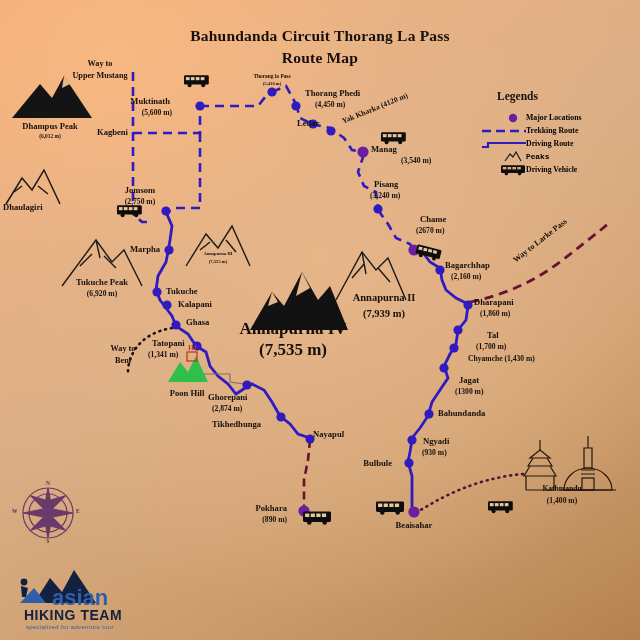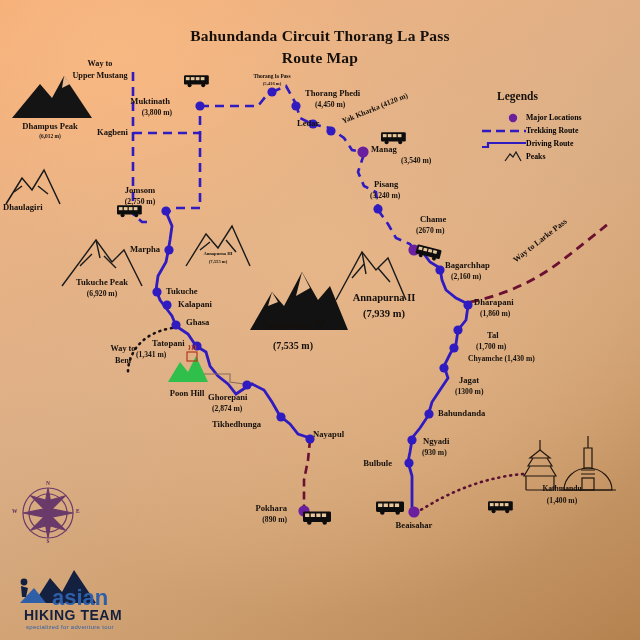--- a/index.html
+++ b/index.html
@@ -15,21 +15,21 @@
       linear-gradient(150deg,#f6ab74 0%,#e9b184 22%,#dbae86 45%,#cfa172 68%,#c08f5e 88%,#b4824f 100%);
   }
   svg#routes{position:absolute;left:0;top:0;width:640px;height:640px;}
   .lbl{position:absolute;color:#15100c;white-space:nowrap;line-height:1.08;}
   .t-title{font-size:15.5px;font-weight:bold;letter-spacing:.2px;}
   .t-place{font-size:8.6px;font-weight:bold;}
   .t-elev{font-size:7.6px;font-weight:bold;}
   .t-tiny{font-size:5.4px;font-weight:bold;}
   .t-tiny2{font-size:4.6px;font-weight:bold;}
   .t-way{font-size:8.2px;font-weight:bold;text-align:center;}
-  .t-big{font-size:10px;font-weight:bold;}
+  .t-big{font-size:17px;font-weight:bold;}
   .t-mid{font-size:10.5px;font-weight:bold;}
   .t-leg-h{font-size:11.5px;font-weight:bold;}
   .t-leg{font-size:7.8px;font-weight:bold;}
   .ctr{text-align:center;transform:translateX(-50%);}
   .logo-asian{font-family:"Liberation Sans",sans-serif;font-weight:bold;color:#2f5fa8;}
   .logo-team{font-family:"Liberation Sans",sans-serif;font-weight:bold;color:#14203f;letter-spacing:.5px;}
   .logo-sub{font-family:"Liberation Sans",sans-serif;color:#2f5fa8;}
 </style>
 </head>
 <body>
@@ -227,21 +227,21 @@
   <div class="lbl t-place ctr" style="left:102px;top:278px;">Tukuche Peak</div>
   <div class="lbl t-elev ctr" style="left:102px;top:290px;">(6,920 m)</div>
   <div class="lbl t-tiny2 ctr" style="left:218px;top:252px;">Annapurna III</div>
   <div class="lbl t-tiny2 ctr" style="left:218px;top:260px;">(7,555 m)</div>
   <div class="lbl t-big ctr" style="left:293px;top:320px;">Annapurna IV</div>
   <div class="lbl t-big ctr" style="left:293px;top:341px;">(7,535 m)</div>
   <div class="lbl t-mid ctr" style="left:384px;top:292px;">Annapurna II</div>
   <div class="lbl t-mid ctr" style="left:384px;top:308px;">(7,939 m)</div>
 
   <div class="lbl t-place" style="left:170px;top:97px;transform:translateX(-100%);">Muktinath</div>
-  <div class="lbl t-elev" style="left:172px;top:109px;transform:translateX(-100%);">(3,800 m)</div>
+  <div class="lbl t-elev" style="left:172px;top:109px;transform:translateX(-100%);">(5,600 m)</div>
 
   <div class="lbl t-tiny ctr" style="left:272px;top:74px;">Thorang la Pass</div>
   <div class="lbl t-tiny2 ctr" style="left:272px;top:82px;">(5,416 m)</div>
 
   <div class="lbl t-place" style="left:305px;top:89px;">Thorang Phedi</div>
   <div class="lbl t-elev" style="left:315px;top:101px;">(4,450 m)</div>
 
   <div class="lbl t-place" style="left:297px;top:119px;">Ledar</div>
 
   <div class="lbl t-elev" style="left:341px;top:118px;transform:rotate(-22deg);transform-origin:left top;">Yak Kharka (4120 m)</div>
@@ -286,21 +286,21 @@
   <div class="lbl t-place ctr" style="left:140px;top:186px;">Jomsom</div>
   <div class="lbl t-elev ctr" style="left:140px;top:198px;">(2,750 m)</div>
 
   <div class="lbl t-place" style="left:160px;top:245px;transform:translateX(-100%);">Marpha</div>
 
   <div class="lbl t-place" style="left:166px;top:287px;">Tukuche</div>
   <div class="lbl t-place" style="left:178px;top:300px;">Kalapani</div>
   <div class="lbl t-place" style="left:186px;top:318px;">Ghasa</div>
 
   <div class="lbl t-place" style="left:152px;top:339px;">Tatopani</div>
-  <div class="lbl t-elev" style="left:136px;top:351px;">(1,341 m)</div>
+  <div class="lbl t-elev" style="left:148px;top:351px;">(1,341 m)</div>
 
   <div class="lbl t-place ctr" style="left:187px;top:389px;">Poon Hill</div>
 
   <div class="lbl t-place" style="left:208px;top:393px;">Ghorepani</div>
   <div class="lbl t-elev" style="left:212px;top:405px;">(2,874 m)</div>
 
   <div class="lbl t-place" style="left:212px;top:420px;">Tikhedhunga</div>
 
   <div class="lbl t-place" style="left:313px;top:430px;">Nayapul</div>
 
@@ -327,27 +327,41 @@
       <span class="t-leg">Trekking Route</span>
     </div>
     <div style="display:flex;align-items:center;height:13px;">
       <span style="width:26px;">
         <svg width="44" height="10" viewBox="0 0 44 10" style="margin-left:-18px;">
             <path d="M0,8 L6,8 L6,4 L44,4" stroke="#2f1bbf" stroke-width="2.2" fill="none"></path>
           </svg>
       </span>
       <span class="t-leg">Driving Route</span>
     </div>
-    <div style="display:flex;align-items:center;height:13px;">
+    <div style="display:flex;align-items:center;height:13px;font-family:Liberation Mono, monospace;">
       <span style="width:26px;display:flex;justify-content:center;">
         <svg width="18" height="11" viewBox="0 0 18 11">
             <path d="M1,10 L6,3 L9,6 L12,1 L17,10" stroke="#1a1a1a" stroke-width="1.2" fill="none"></path>
           </svg>
       </span>
       <span class="t-leg">Peaks</span>
+    </div>
+    <div style="display:flex;align-items:center;height:13px;">
+      <span style="width:26px;display:flex;justify-content:center;">
+        <svg width="24" height="12" viewBox="0 0 40 20">
+            <rect x="0" y="2" width="40" height="13" rx="2" fill="#0d0d0d"></rect>
+            <rect x="3" y="5" width="6" height="4" fill="#d9ab7e"></rect>
+            <rect x="11" y="5" width="6" height="4" fill="#d9ab7e"></rect>
+            <rect x="19" y="5" width="6" height="4" fill="#d9ab7e"></rect>
+            <rect x="27" y="5" width="6" height="4" fill="#d9ab7e"></rect>
+            <circle cx="9" cy="16" r="3" fill="#0d0d0d"></circle>
+            <circle cx="31" cy="16" r="3" fill="#0d0d0d"></circle>
+          </svg>
+      </span>
+      <span class="t-leg">Driving Vehicle</span>
     </div>
   </div>
 
   <div class="lbl t-tiny ctr" style="left:48px;top:481px;color:#5a2a5a;">N</div>
   <div class="lbl t-tiny ctr" style="left:48px;top:539px;color:#5a2a5a;">S</div>
   <div class="lbl t-tiny" style="left:76px;top:509px;color:#5a2a5a;">E</div>
   <div class="lbl t-tiny" style="left:12px;top:509px;color:#5a2a5a;">W</div>
 
   <div class="lbl logo-asian" style="left:52px;top:586px;font-size:22px;">asian</div>
   <div class="lbl logo-team" style="left:24px;top:608px;font-size:14px;">HIKING TEAM</div>

